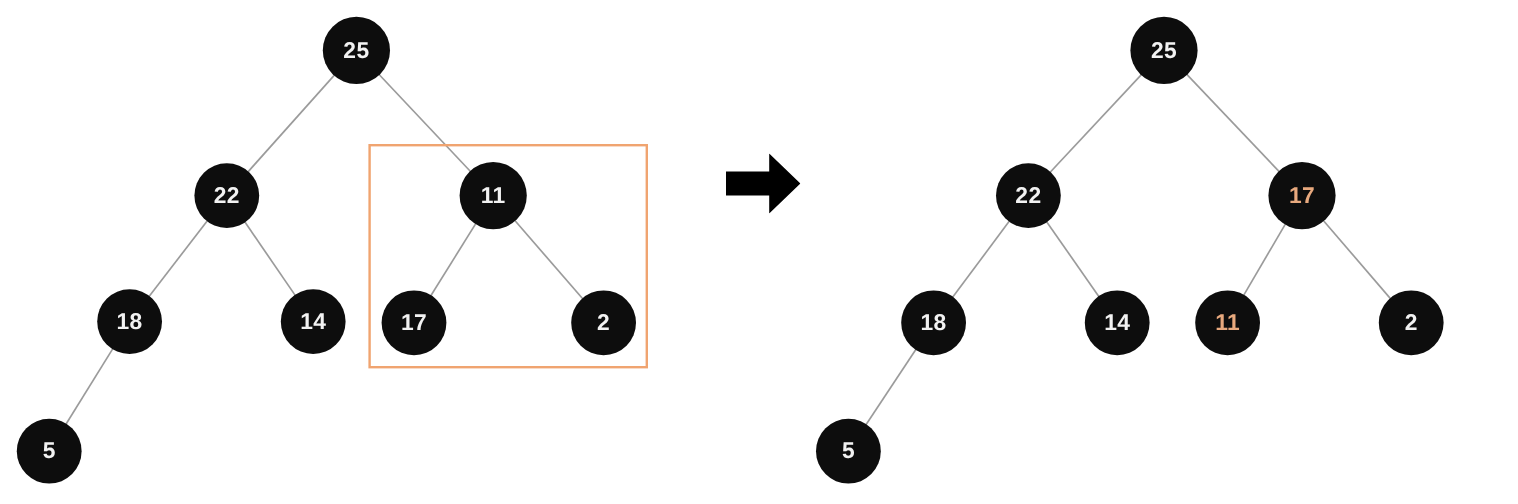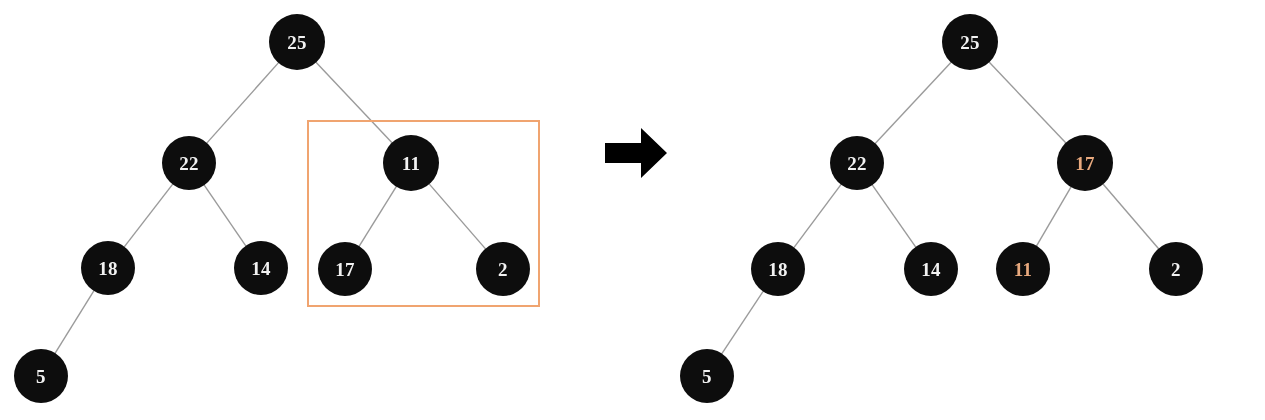--- a/index.html
+++ b/index.html
@@ -29,21 +29,21 @@
   .node {
     position: absolute;
     border-radius: 50%;
     background: #0d0d0d;
     display: flex;
     align-items: center;
     justify-content: center;
     box-sizing: border-box;
   }
   .node-label {
-    font-family: Liberation Serif, serif;
+    font-family: Liberation Sans, sans-serif;
     font-size: 19px;
     font-weight: 600;
     line-height: 1;
     letter-spacing: 0.3px;
     user-select: none;
   }
   .label-white { color: #f2f2f2; }
   .label-accent { color: #e8a97e; }
 
   .highlight-box {

